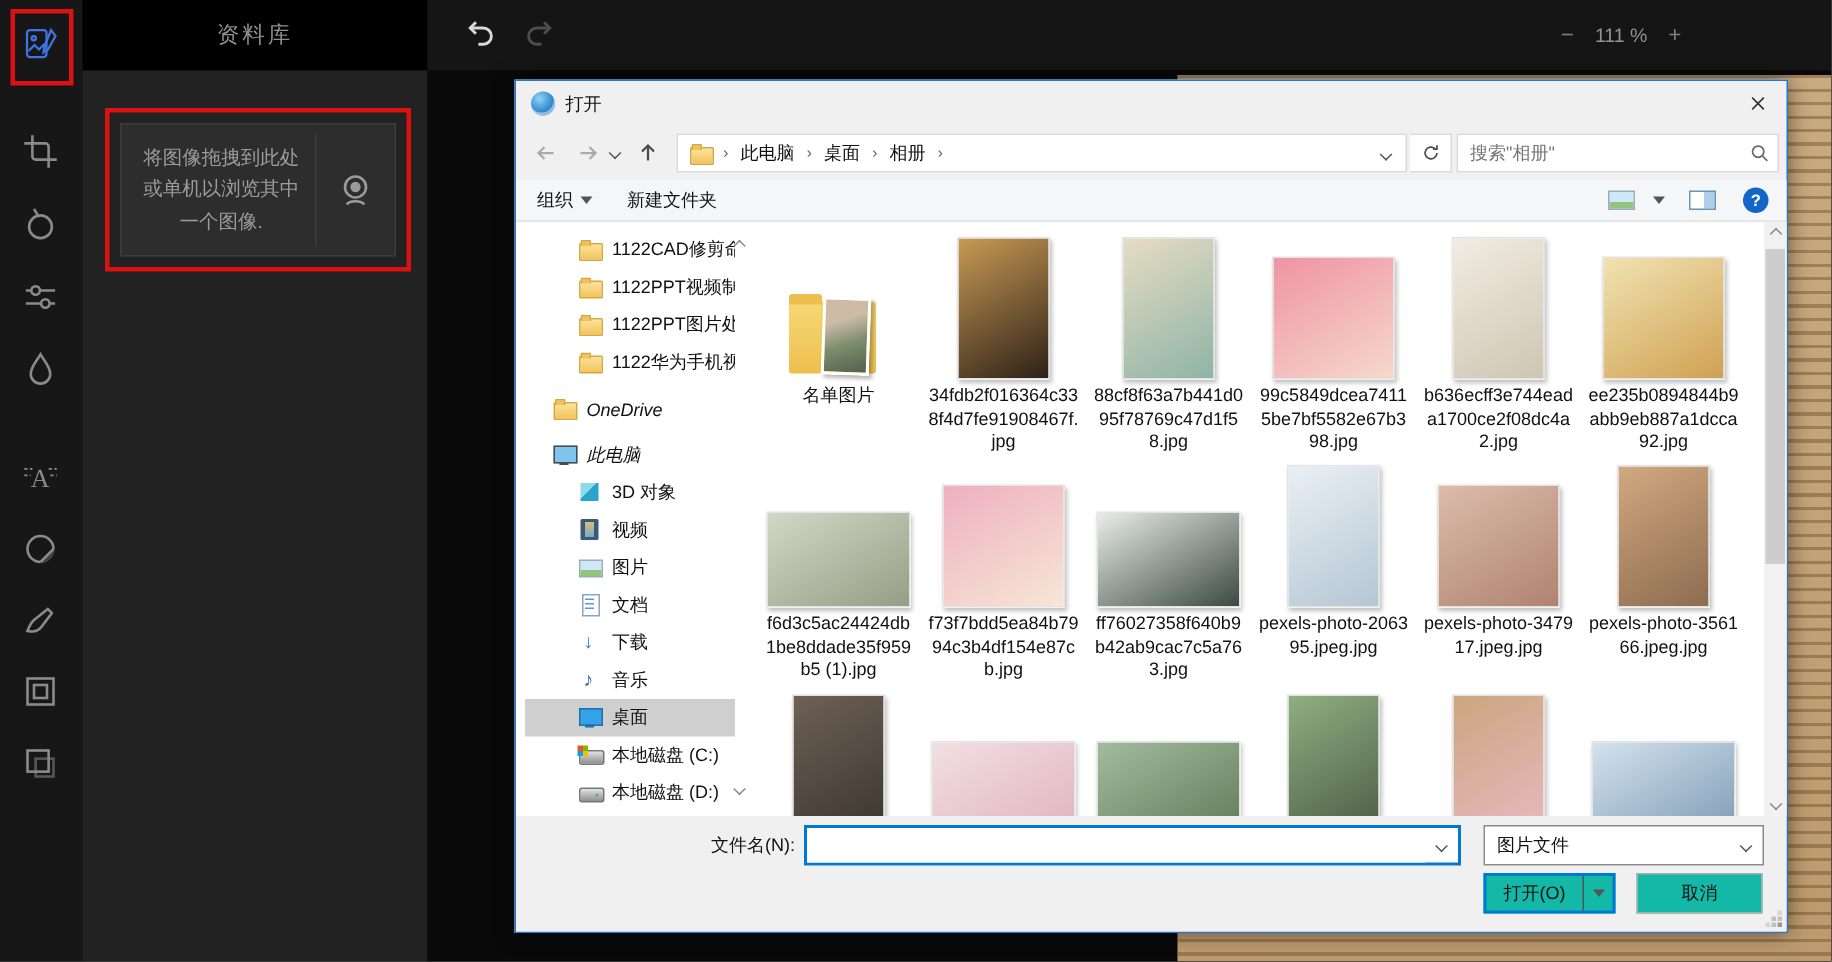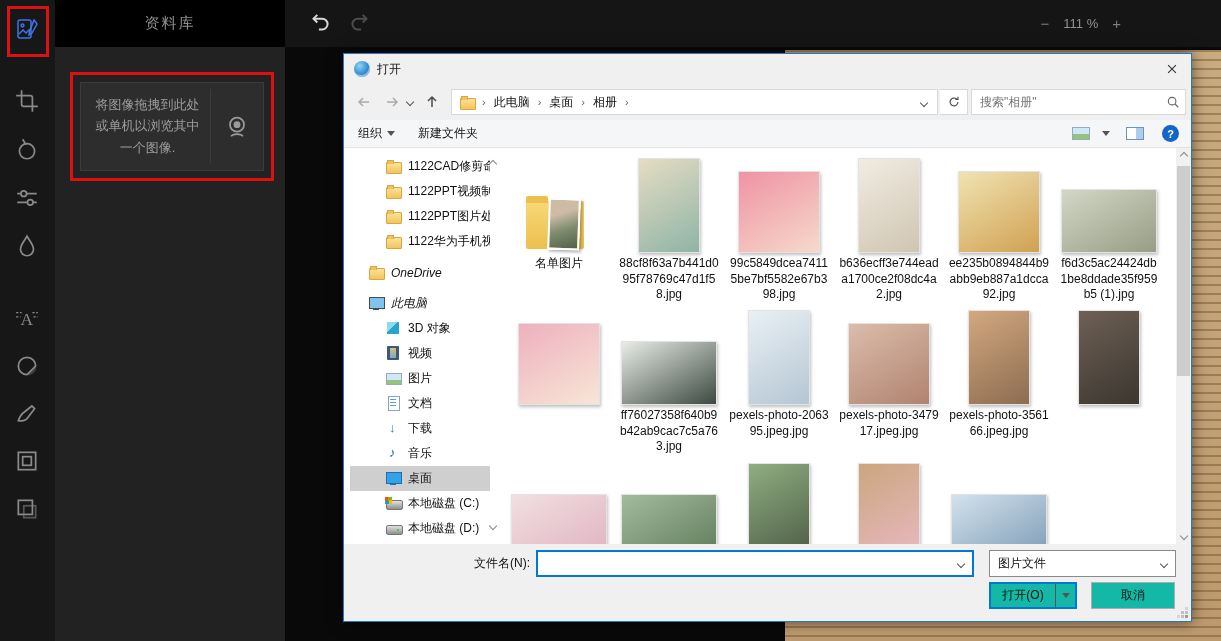--- a/index.html
+++ b/index.html
@@ -455,20 +455,26 @@
           <div class="file-cell">
             <div class="thumb-box">
               <div class="big-folder">
                 <div class="bf-photo"></div>
               </div>
             </div>
             <div class="fname">名单图片</div>
           </div>
           <div class="file-cell">
             <div class="thumb-box">
+              <div class="thumb portrait" style="background: linear-gradient(150deg, rgb(200, 154, 84), rgb(46, 33, 24));"></div>
+            </div>
+            <div class="fname">34fdb2f016364c338f4d7fe91908467f.jpg</div>
+          </div>
+          <div class="file-cell">
+            <div class="thumb-box">
               <div class="thumb portrait" style="background: linear-gradient(150deg, rgb(230, 220, 195), rgb(143, 180, 166));"></div>
             </div>
             <div class="fname">88cf8f63a7b441d095f78769c47d1f58.jpg</div>
           </div>
           <div class="file-cell">
             <div class="thumb-box">
               <div class="thumb square" style="background: linear-gradient(150deg, rgb(239, 147, 164), rgb(246, 217, 203));"></div>
             </div>
             <div class="fname">99c5849dcea74115be7bf5582e67b398.jpg</div>
           </div>
@@ -487,20 +493,21 @@
           <div class="file-cell">
             <div class="thumb-box">
               <div class="thumb landscape" style="background: linear-gradient(150deg, rgb(211, 215, 198), rgb(151, 157, 134));"></div>
             </div>
             <div class="fname">f6d3c5ac24424db1be8ddade35f959b5 (1).jpg</div>
           </div>
           <div class="file-cell">
             <div class="thumb-box">
               <div class="thumb square" style="background: linear-gradient(150deg, rgb(238, 176, 191), rgb(247, 230, 214));"></div>
             </div>
+            <div class="fname">f73f7bdd5ea84b7994c3b4df154e87cb.jpg</div>
           </div>
           <div class="file-cell">
             <div class="thumb-box">
               <div class="thumb landscape" style="background: linear-gradient(150deg, rgb(233, 237, 231), rgb(60, 74, 65));"></div>
             </div>
             <div class="fname">ff76027358f640b9b42ab9cac7c5a763.jpg</div>
           </div>
           <div class="file-cell">
             <div class="thumb-box">
               <div class="thumb portrait" style="background: linear-gradient(150deg, rgb(233, 240, 245), rgb(181, 198, 211));"></div>

